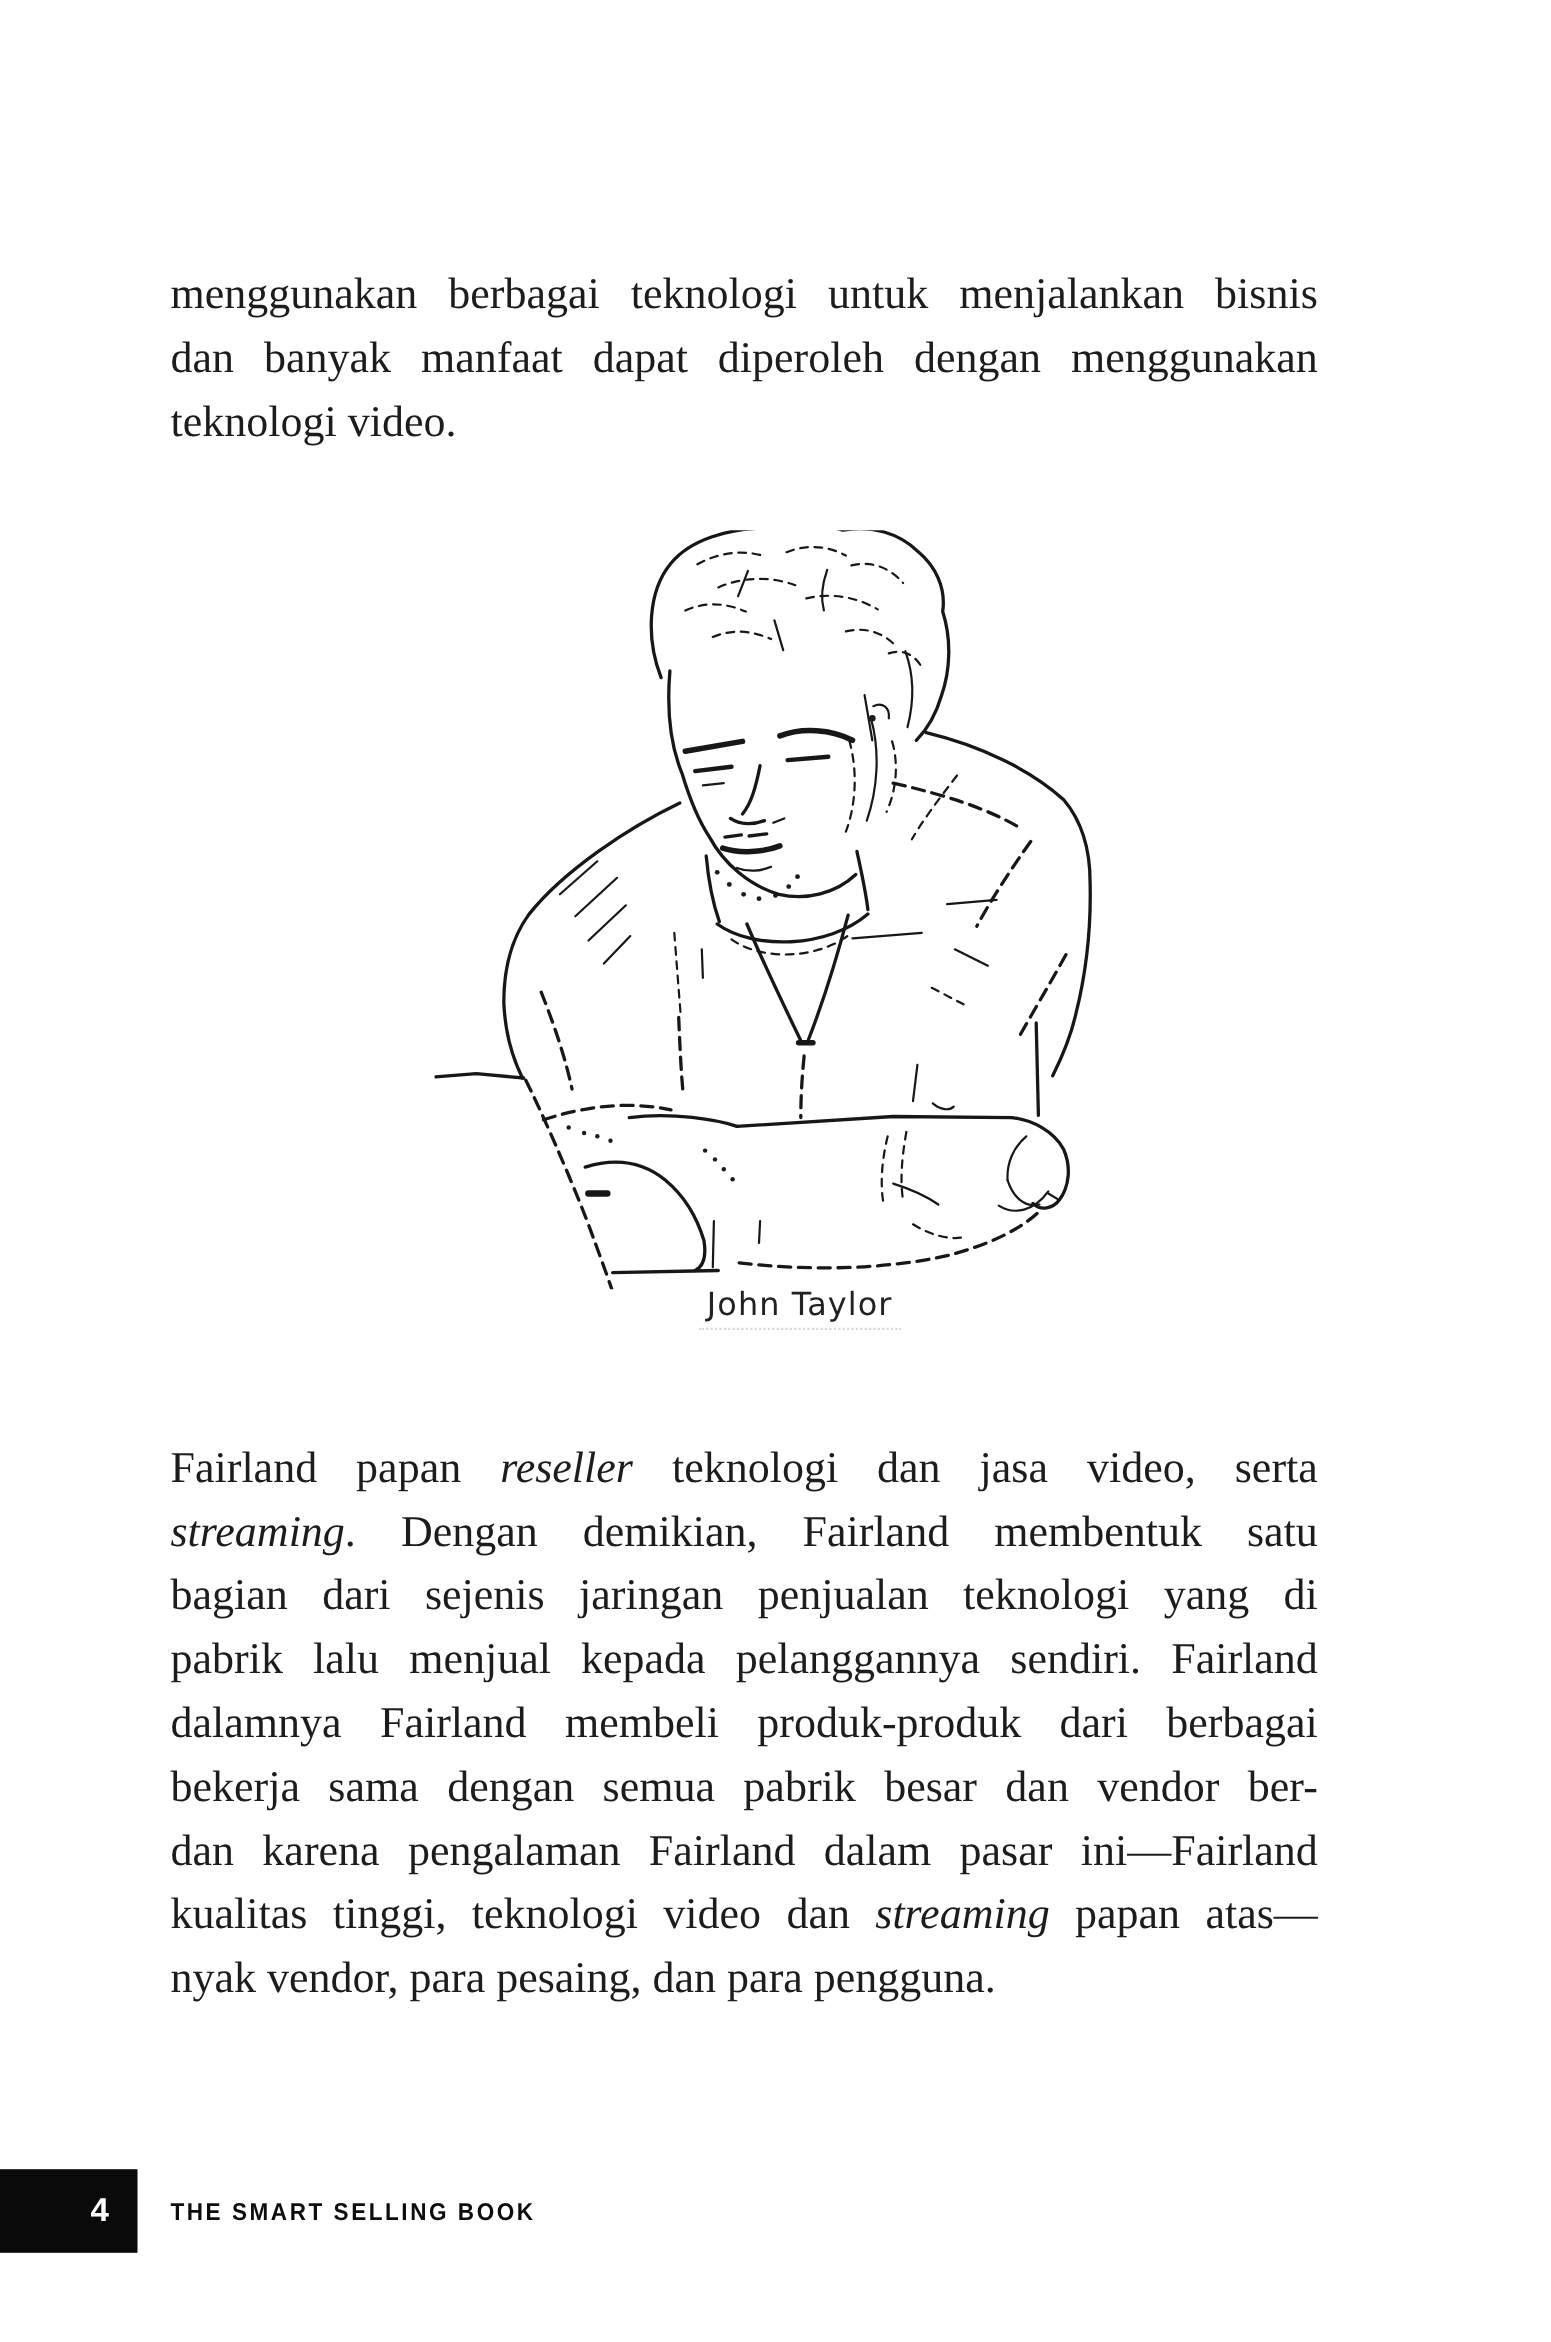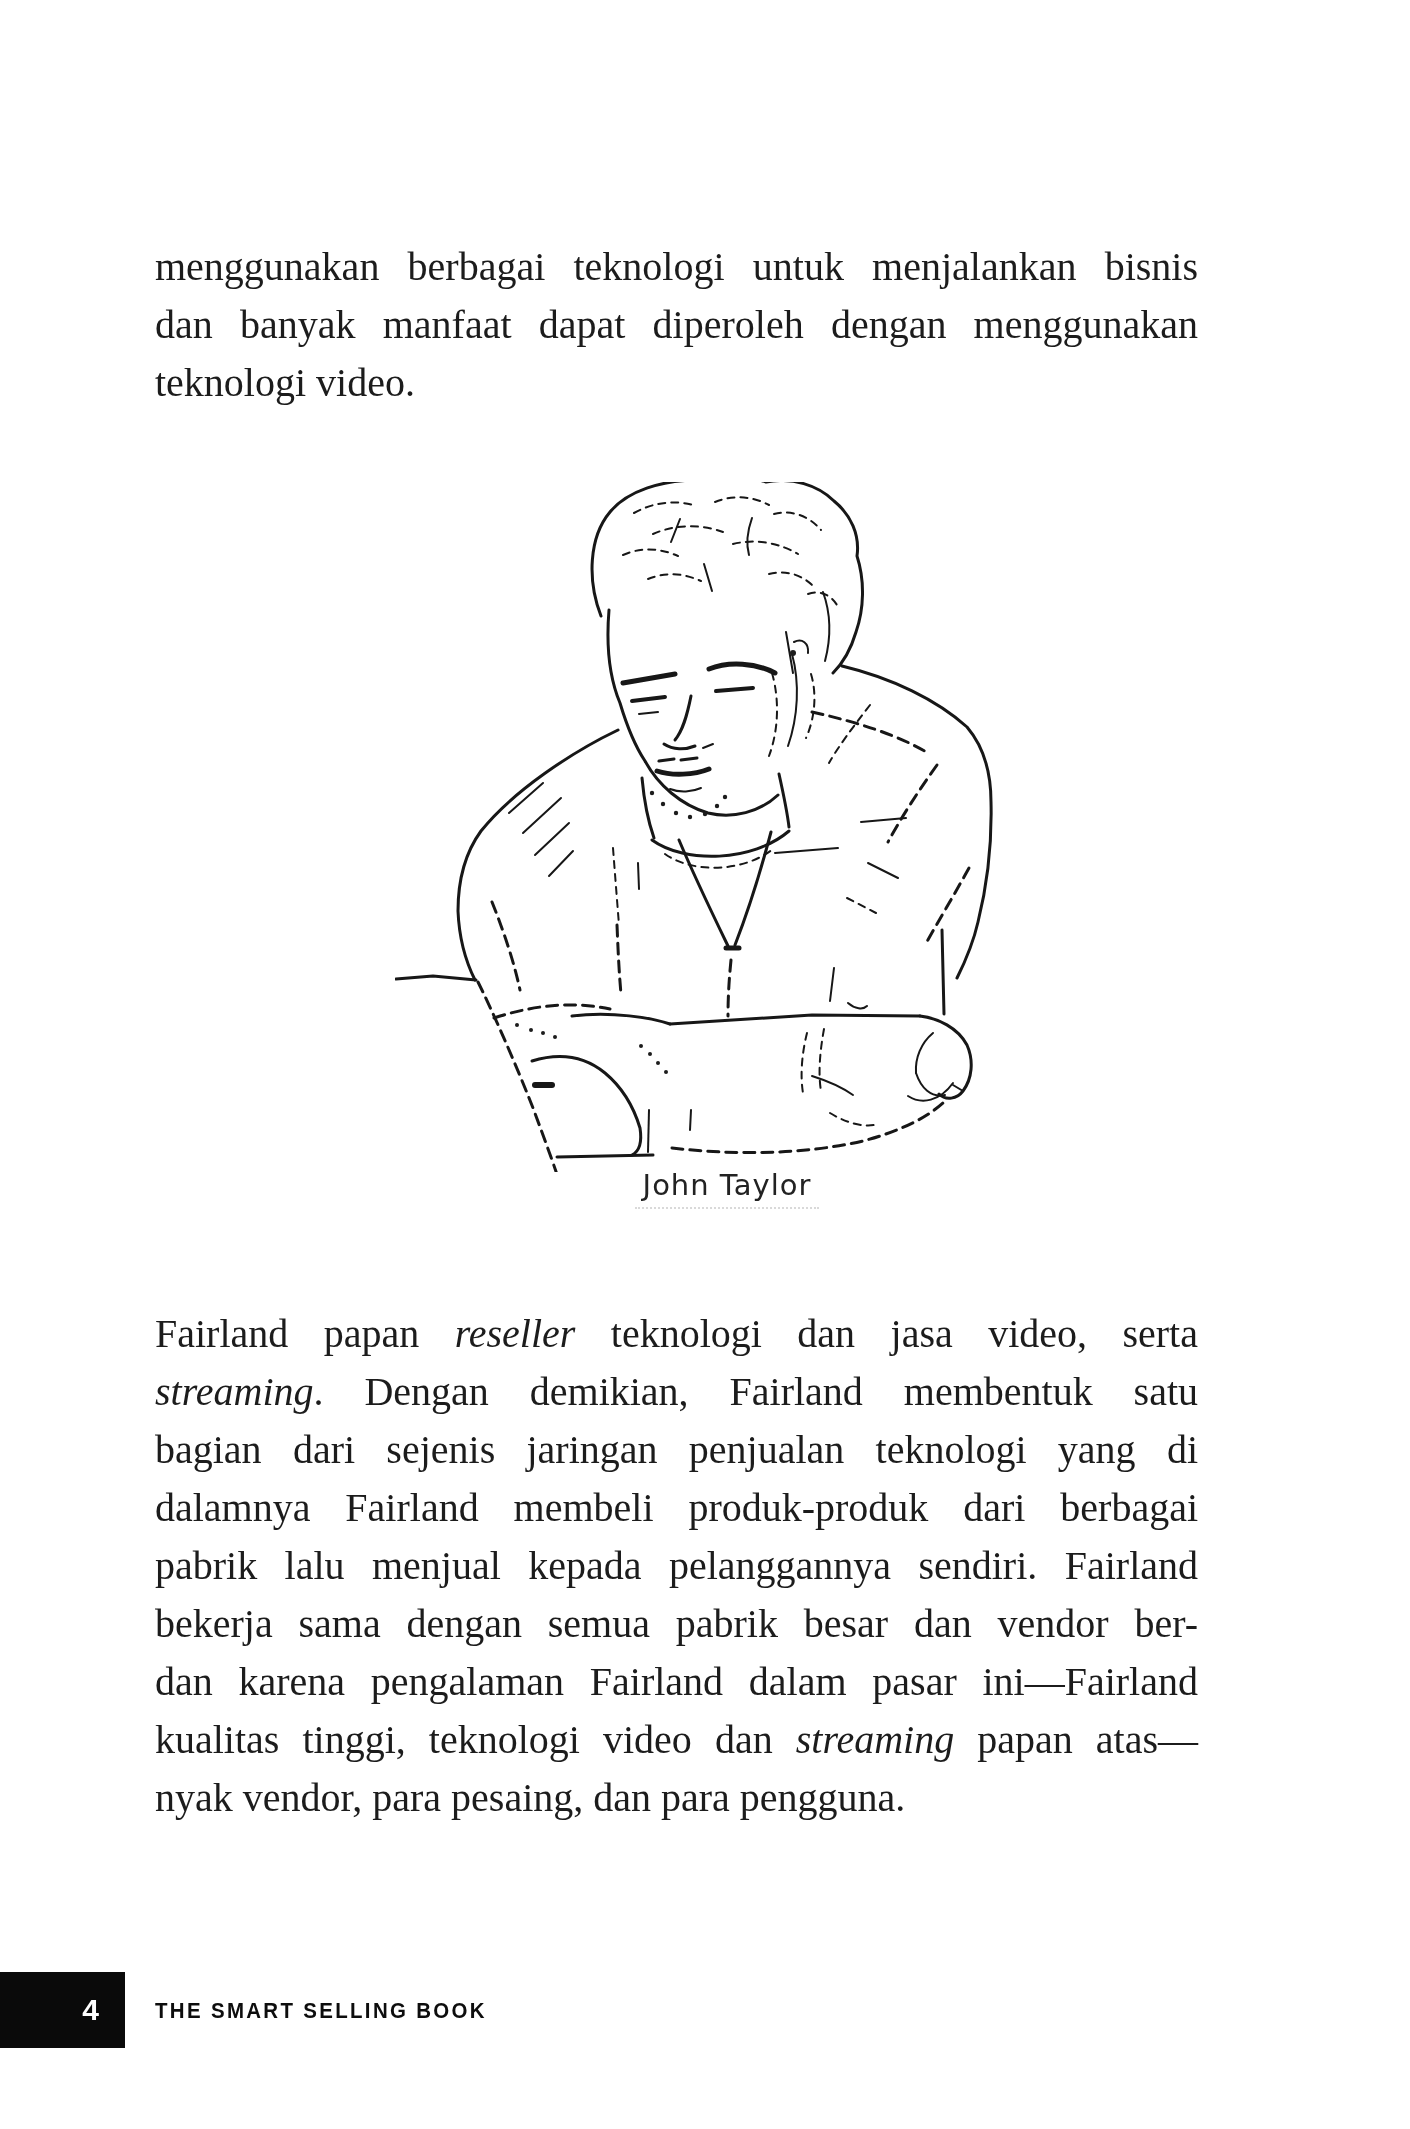--- a/index.html
+++ b/index.html
@@ -173,22 +173,22 @@
     </svg>
     <figcaption class="caption">
       <span>John Taylor</span>
     </figcaption>
   </figure>
 
   <div class="para para-main">
       <div class="line"><span>Fairland papan </span><em>reseller</em><span> teknologi dan jasa video, serta</span></div>
       <div class="line"><em>streaming</em><span>. Dengan demikian, Fairland membentuk satu</span></div>
       <div class="line"><span>bagian dari sejenis jaringan penjualan teknologi yang di</span></div>
+      <div class="line"><span>pabrik lalu menjual kepada pelanggannya sendiri. Fairland</span></div>
       <div class="line"><span>dalamnya Fairland membeli produk-produk dari berbagai</span></div>
-      <div class="line"><span>pabrik lalu menjual kepada pelanggannya sendiri. Fairland</span></div>
       <div class="line"><span>bekerja sama dengan semua pabrik besar dan vendor ber-</span></div>
       <div class="line"><span>dan karena pengalaman Fairland dalam pasar ini—Fairland</span></div>
       <div class="line"><span>kualitas tinggi, teknologi video dan </span><em>streaming</em><span> papan atas—</span></div>
       <div class="line line-last"><span>nyak vendor, para pesaing, dan para pengguna.</span></div>
     </div>
 
   <footer>
     <div class="pagenum-box">
       <span class="pagenum">4</span>
     </div>

